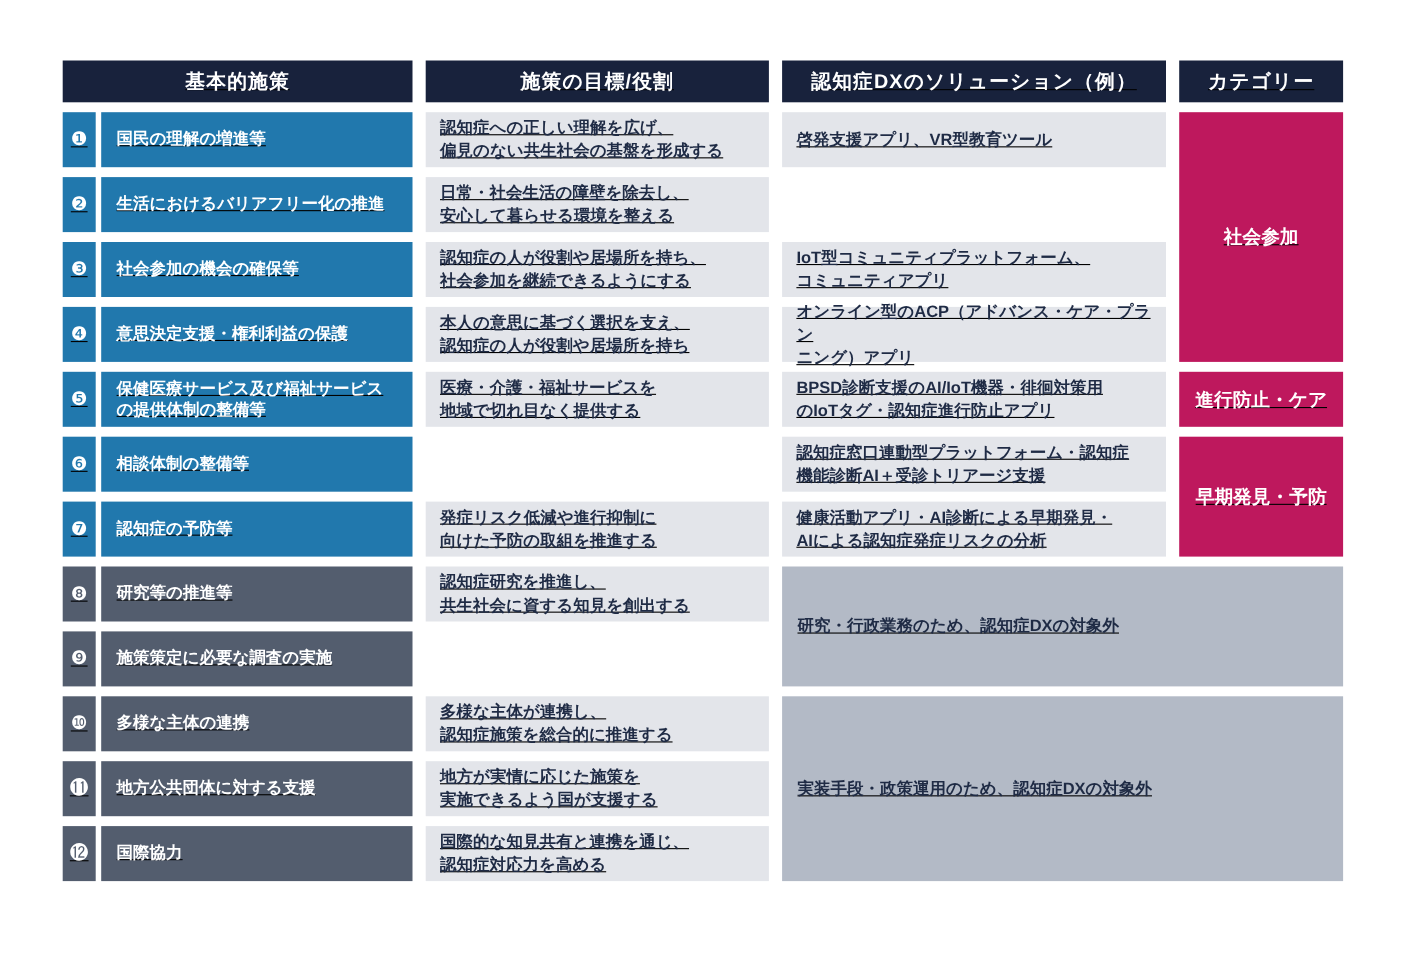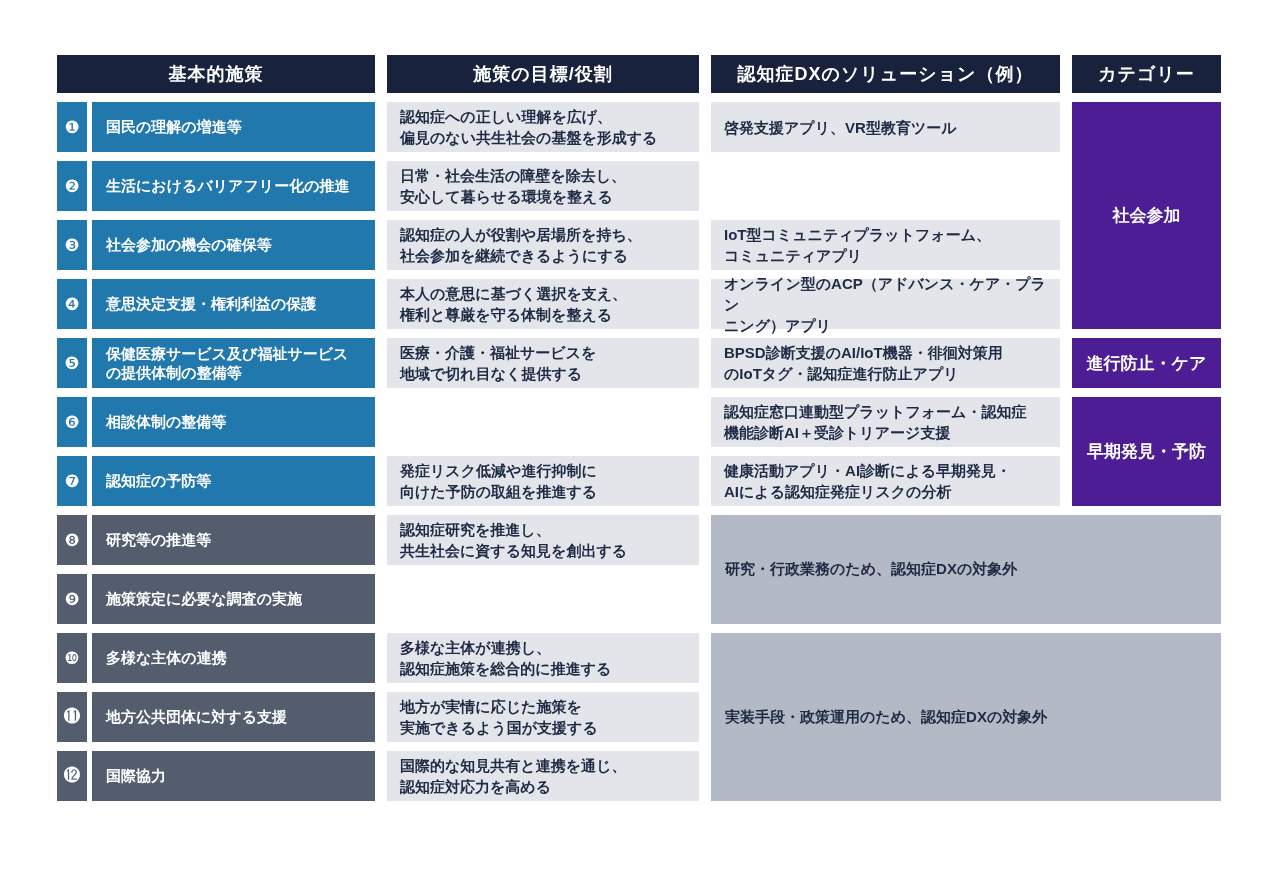--- a/index.html
+++ b/index.html
@@ -7,20 +7,21 @@
     width:1280px; height:876px; background:#ffffff; overflow:hidden;
     font-family:"Liberation Sans","DejaVu Sans",sans-serif;
     -webkit-font-smoothing:antialiased;
   }
   .board {
     position:absolute; left:57px; top:55px; width:1164px;
     display:grid;
     grid-template-columns:318px 312px 349px 149px;
     grid-template-rows:38px repeat(12,50px);
     gap:9px 12px;
+    text-decoration:underline;
   }
   .hcell {
     background:#18223c; color:#ffffff; font-weight:bold; font-size:18px;
     display:flex; align-items:center; justify-content:center; letter-spacing:1px;
   }
   .prow { display:flex; }
   .pnum {
     width:30px; margin-right:5px; flex:0 0 30px;
     display:flex; align-items:center; justify-content:center;
     color:#ffffff; font-size:17px; font-weight:normal;
@@ -31,21 +32,21 @@
     color:#ffffff; font-weight:bold; font-size:15px; line-height:1.3;
   }
   .blue .pnum, .blue .plabel { background:#2178ad; }
   .slate .pnum, .slate .plabel { background:#535d6e; }
   .cell {
     background:#e3e5ea; color:#1f2b45; font-weight:bold; font-size:15px;
     line-height:1.4; display:flex; align-items:center;
     padding:2px 8px 2px 13px; white-space:pre-line;
   }
   .cat {
-    background:#4c1d95; color:#ffffff; font-weight:bold; font-size:17px;
+    background:#be185d; color:#ffffff; font-weight:bold; font-size:17px;
     display:flex; align-items:center; justify-content:center; text-align:center;
   }
   .excl {
     background:#b3bac6; color:#1f2b45; font-weight:bold; font-size:15px;
     display:flex; align-items:center; padding-left:14px;
   }
 </style>
 </head>
 <body>
 
@@ -106,21 +107,21 @@
     <div class="plabel">国際協力</div>
   </div>
 
   <div class="cell" style="grid-column:2;grid-row:2">認知症への正しい理解を広げ、
 偏見のない共生社会の基盤を形成する</div>
   <div class="cell" style="grid-column:2;grid-row:3">日常・社会生活の障壁を除去し、
 安心して暮らせる環境を整える</div>
   <div class="cell" style="grid-column:2;grid-row:4">認知症の人が役割や居場所を持ち、
 社会参加を継続できるようにする</div>
   <div class="cell" style="grid-column:2;grid-row:5">本人の意思に基づく選択を支え、
-権利と尊厳を守る体制を整える</div>
+認知症の人が役割や居場所を持ち</div>
   <div class="cell" style="grid-column:2;grid-row:6">医療・介護・福祉サービスを
 地域で切れ目なく提供する</div>
   <div class="cell" style="grid-column:2;grid-row:8">発症リスク低減や進行抑制に
 向けた予防の取組を推進する</div>
   <div class="cell" style="grid-column:2;grid-row:9">認知症研究を推進し、
 共生社会に資する知見を創出する</div>
   <div class="cell" style="grid-column:2;grid-row:11">多様な主体が連携し、
 認知症施策を総合的に推進する</div>
   <div class="cell" style="grid-column:2;grid-row:12">地方が実情に応じた施策を
 実施できるよう国が支援する</div>

